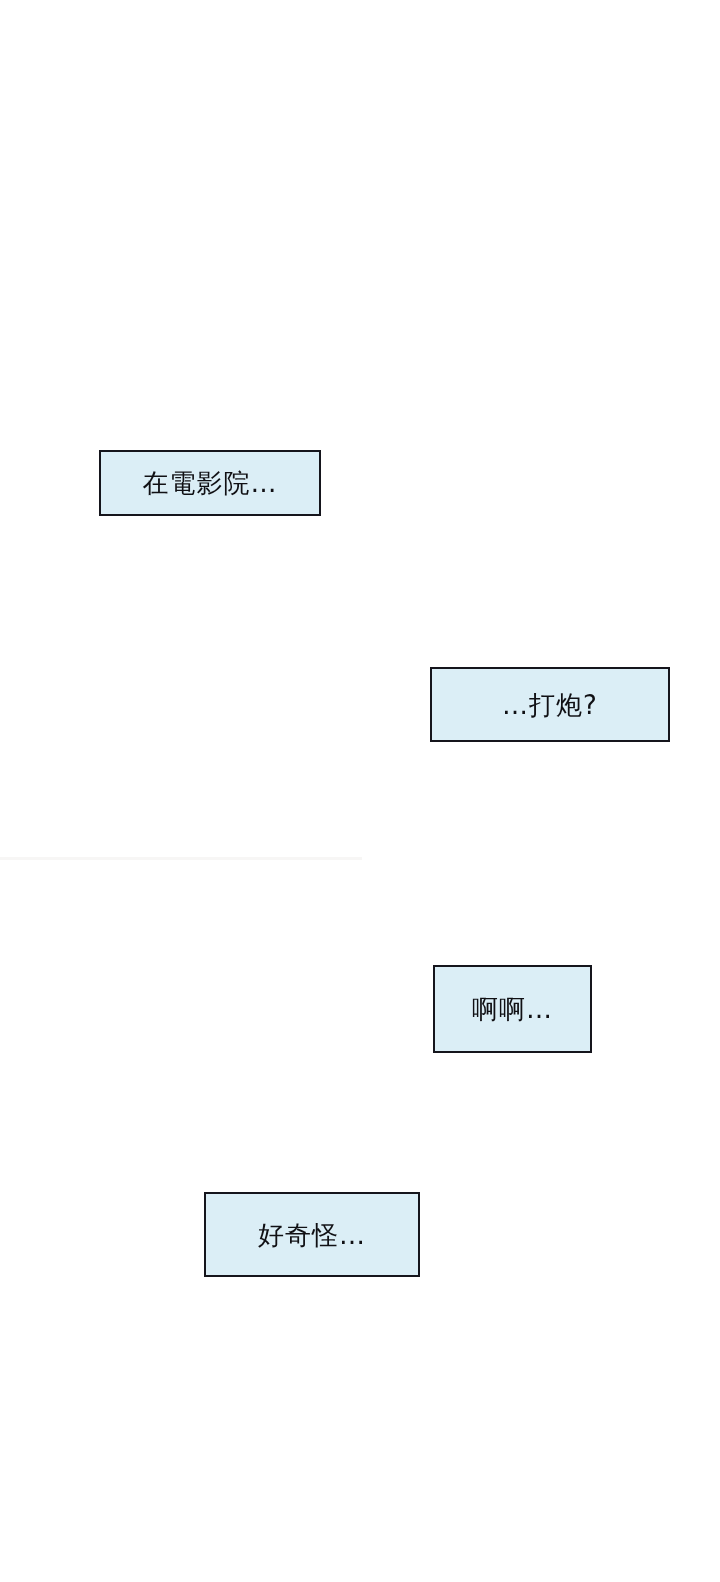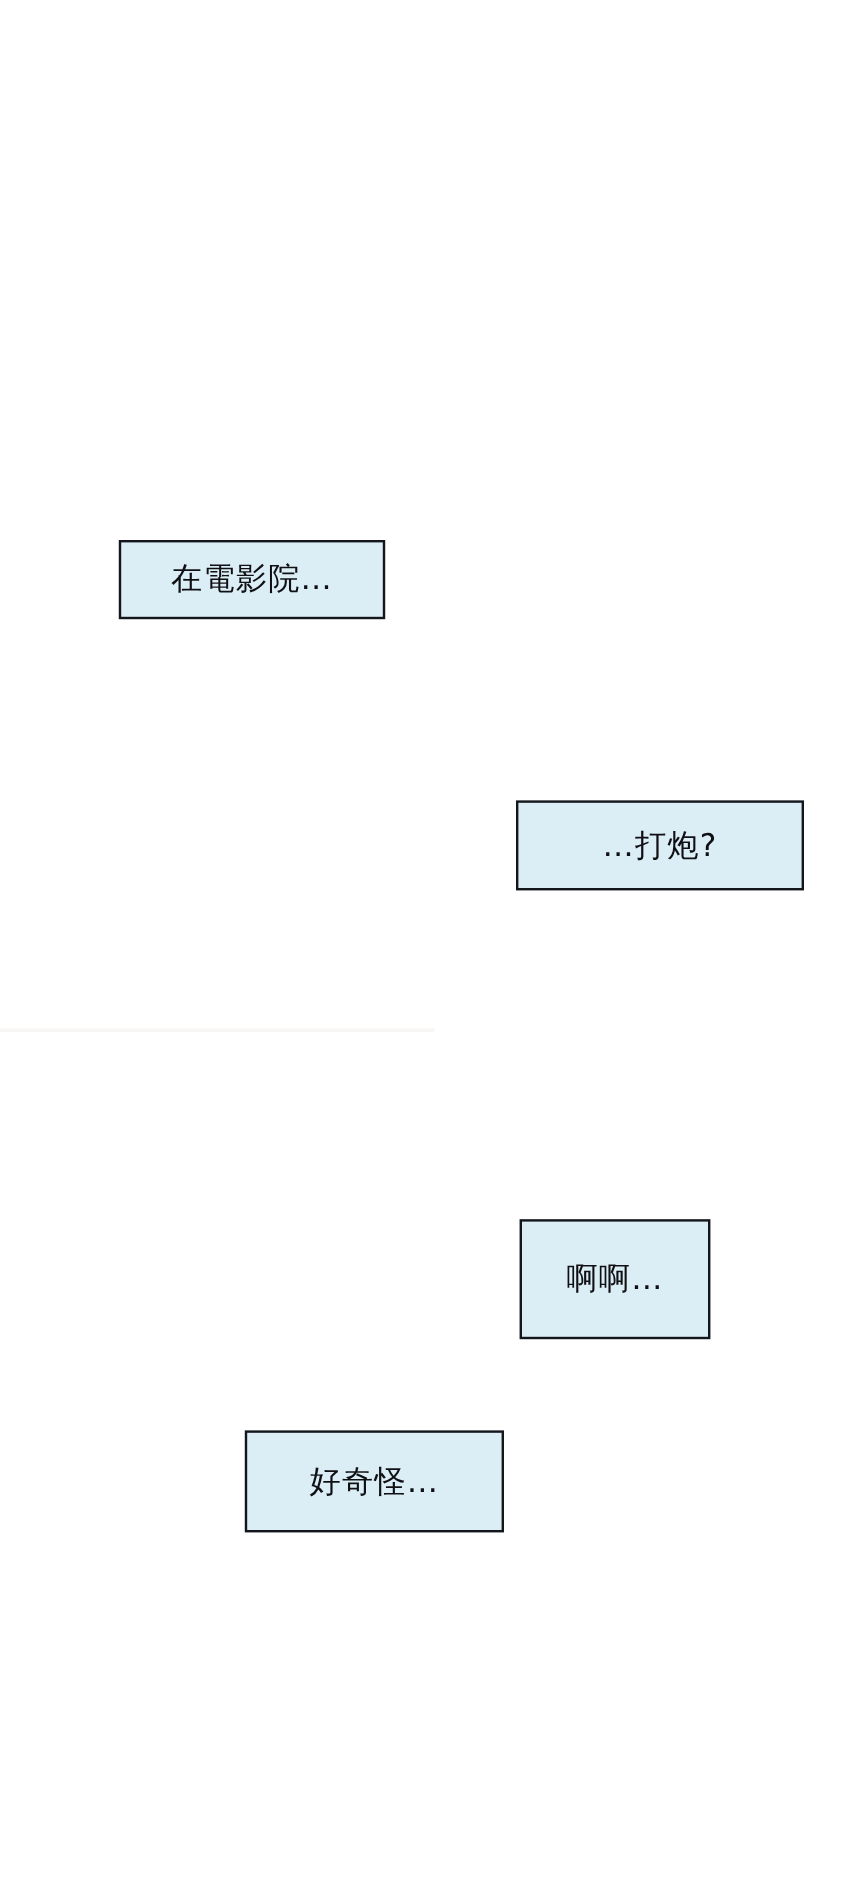--- a/index.html
+++ b/index.html
@@ -34,21 +34,21 @@
       color: var(--text-color, #101014);
       font-size: 26px;
       line-height: 1;
       letter-spacing: 1px;
       white-space: nowrap;
       text-align: center;
     }
 
     .b1 { left: 99px;  top: 450px;  width: 222px; height: 66px; }
     .b2 { left: 430px; top: 667px;  width: 240px; height: 75px; }
-    .b3 { left: 433px; top: 1016px;  width: 159px; height: 100px; text-align: right; }
+    .b3 { left: 433px; top: 965px;  width: 159px; height: 88px; text-align: right; }
     .b4 { left: 204px; top: 1192px; width: 216px; height: 85px; }
 
     
     .faint-edge {
       position: absolute;
       left: 0;
       top: 857px;
       width: 362px;
       height: 3px;
       background: rgba(125, 95, 85, 0.06);

